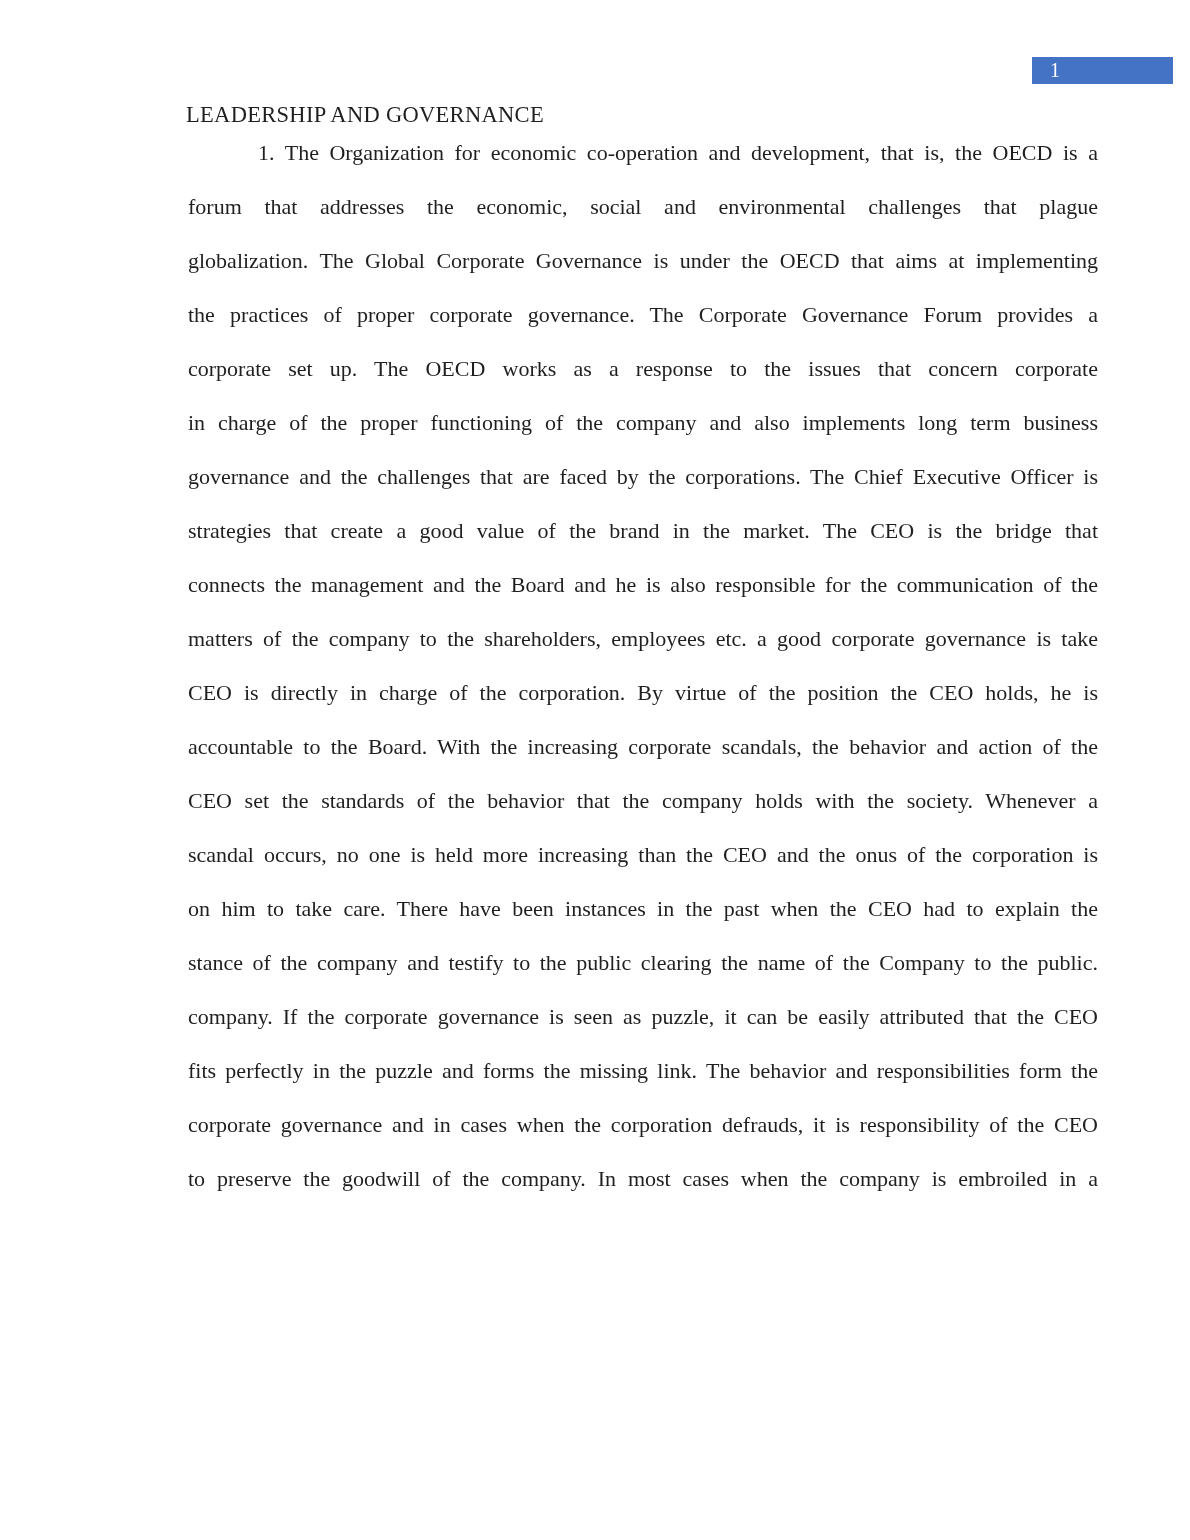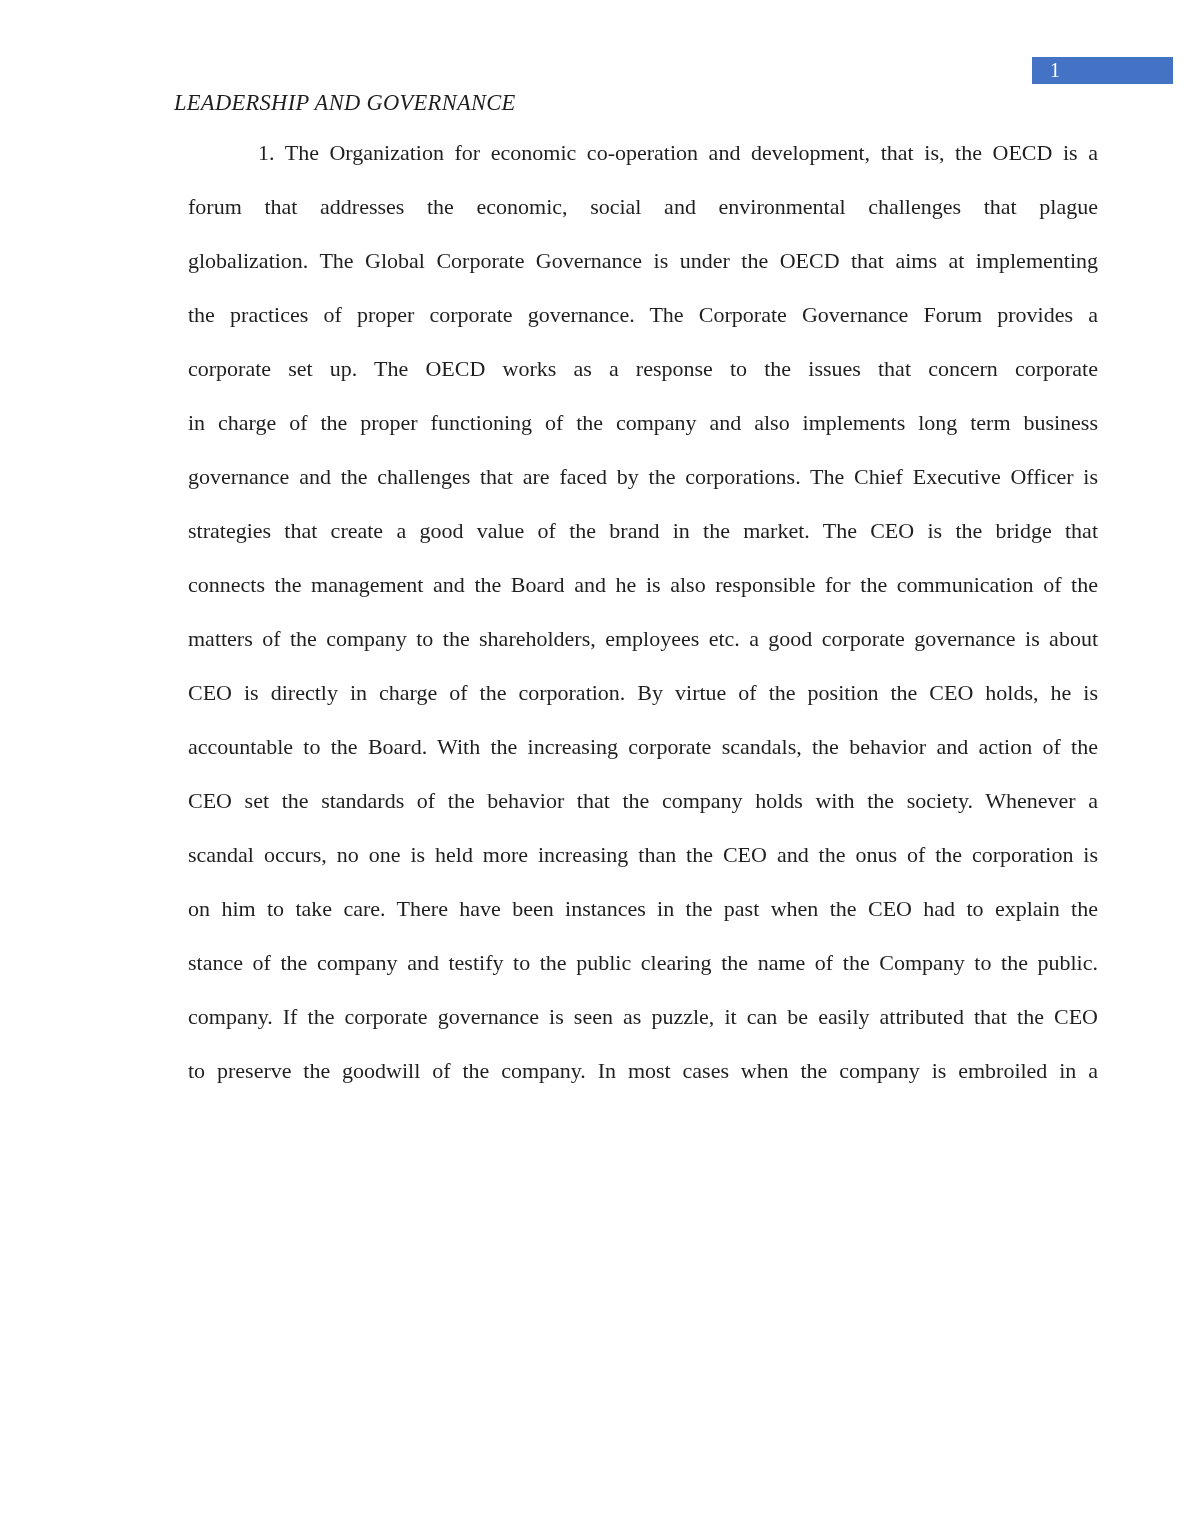--- a/index.html
+++ b/index.html
@@ -26,26 +26,25 @@
     color: #ffffff;
     font-size: 20px;
     line-height: 27px;
     padding-left: 18px;
     box-sizing: border-box;
   }
   .heading {
     position: absolute;
     left: 170px;
     top: 86px;
-    margin: 4px;
+    margin: 16px;
     font-size: 22.5px;
     font-weight: normal;
     letter-spacing: 0.3px;
     white-space: nowrap;
-    font-style: italic;
   }
   .paragraph {
     position: absolute;
     left: 140px;
     top: 126px;
     width: 910px;
     font-size: 22px;
     line-height: 54px;
     margin-left: 48px;
   }
@@ -74,24 +73,26 @@
   <div class="paragraph" id="paragraph">
       <div class="text-line first-line">1. The Organization for economic co-operation and development, that is, the OECD is a</div>
       <div class="text-line">forum that addresses the economic, social and environmental challenges that plague</div>
       <div class="text-line">globalization. The Global Corporate Governance is under the OECD that aims at implementing</div>
       <div class="text-line">the practices of proper corporate governance. The Corporate Governance Forum provides a</div>
       <div class="text-line">corporate set up.  The OECD works as a response to the issues that concern corporate</div>
       <div class="text-line">in charge of the proper functioning of the company and also implements long term business</div>
       <div class="text-line">governance and the challenges that are faced by the corporations. The Chief Executive Officer is</div>
       <div class="text-line">strategies that create a good value of the brand in the market. The CEO is the bridge that</div>
       <div class="text-line">connects the management and the Board and he is also responsible for the communication of the</div>
-      <div class="text-line">matters of the company to the shareholders, employees etc. a good corporate governance is about</div>
+      <div class="text-line">matters of the company to the shareholders, employees etc. a good corporate governance is take</div>
       <div class="text-line">CEO is directly in charge of the corporation. By virtue of the position the CEO holds, he is</div>
       <div class="text-line">accountable to the Board. With the increasing corporate scandals, the behavior and action of the</div>
       <div class="text-line">CEO set the standards of the behavior that the company holds with the society. Whenever a</div>
       <div class="text-line">scandal occurs, no one is held more increasing than the CEO and the onus of the corporation is</div>
       <div class="text-line">on him to take care. There have been instances in the past when the CEO had to explain the</div>
       <div class="text-line">stance of the company and testify to the public clearing the name of the Company to the public.</div>
       <div class="text-line">company. If the corporate governance is seen as puzzle, it can be easily attributed that the CEO</div>
+      <div class="text-line">fits perfectly in the puzzle and forms the missing link. The behavior and responsibilities form the</div>
+      <div class="text-line">corporate governance and in cases when the corporation defrauds, it is responsibility of the CEO</div>
       <div class="text-line">to preserve the goodwill of the company. In most cases when the company is embroiled in a</div>
     </div>
 
 </div>
 
 </body></html>

